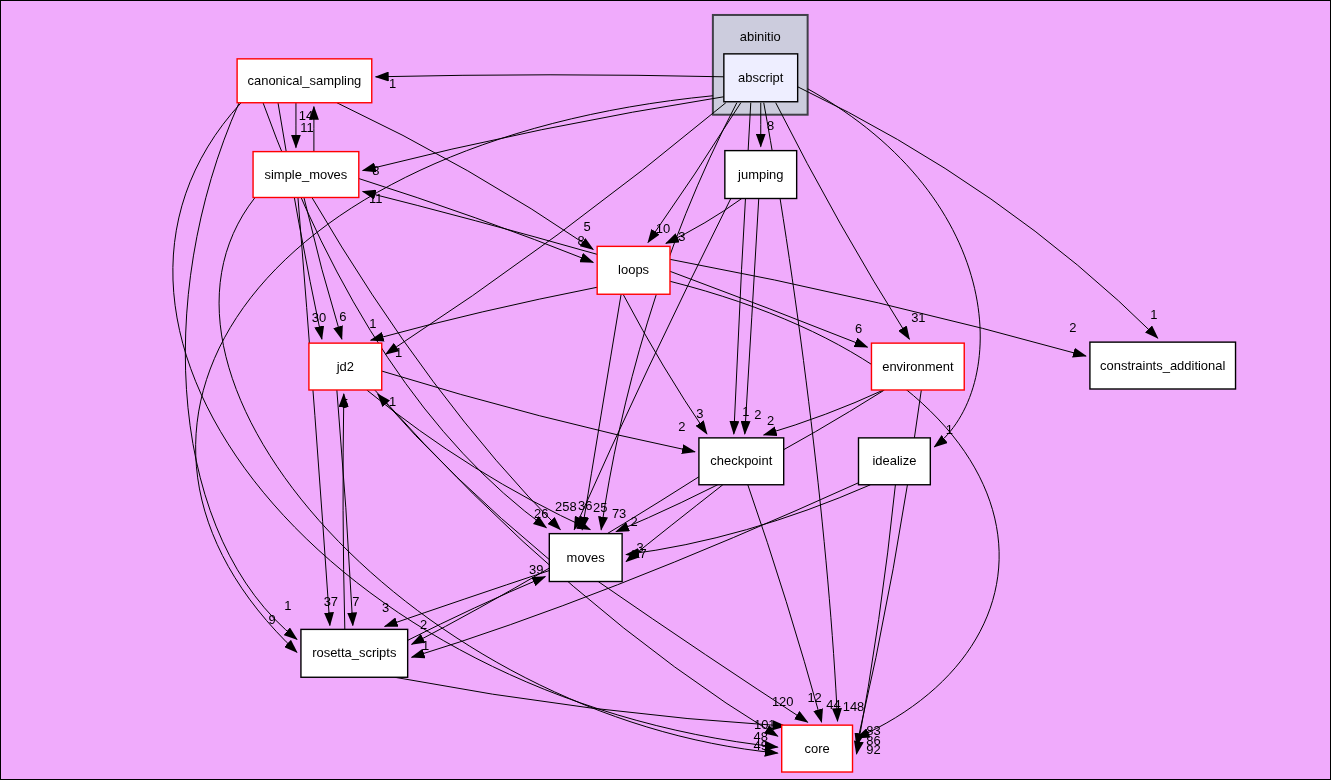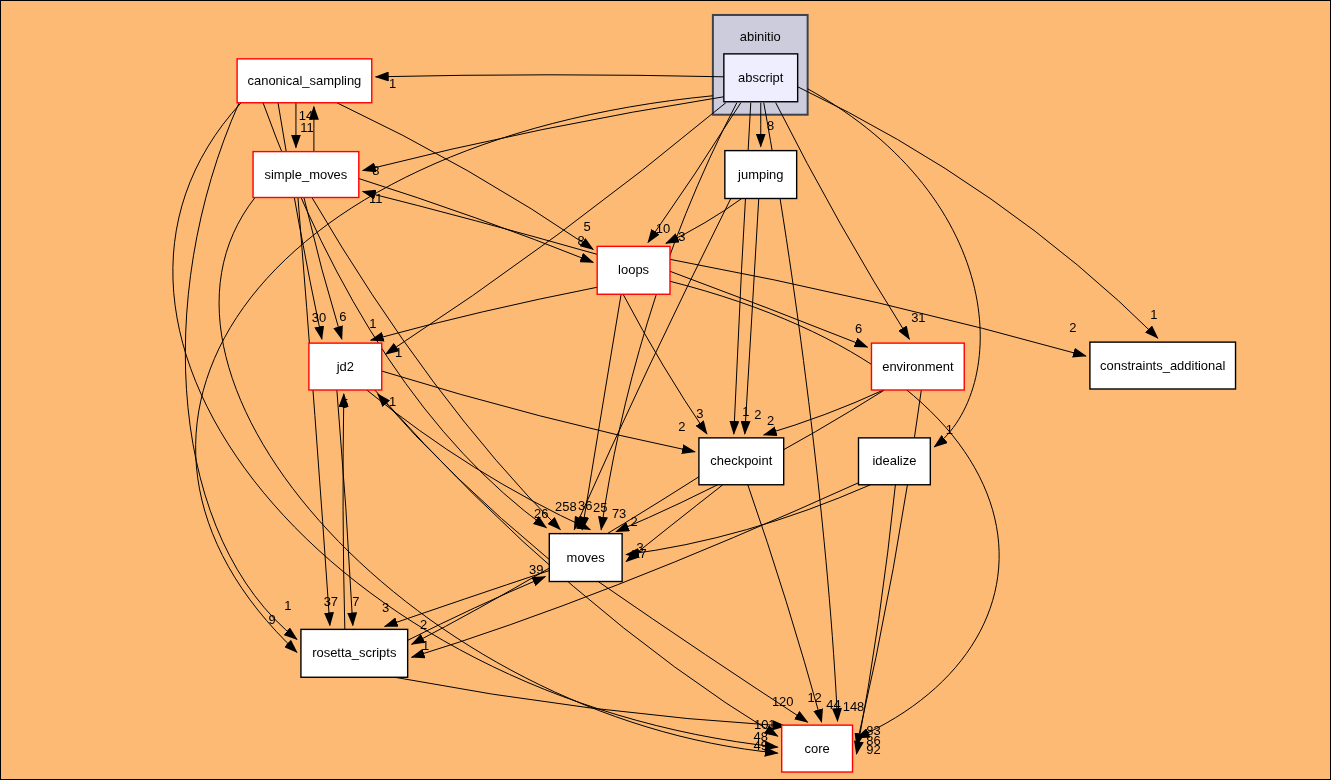--- a/index.html
+++ b/index.html
@@ -1,21 +1,21 @@
 <!DOCTYPE html>
 <html><head>
 <meta charset="utf-8">
 <style>
   html,body{margin:0;padding:0;background:#ffffff;}
   .stage{
     position:relative;
     width:1331px;height:780px;
     box-sizing:border-box;
     border:1px solid #000;
-    background:#fdba74;
+    background:#f0abfc;
     font-family:"Liberation Sans", sans-serif;
     overflow:hidden;
   }
   svg{display:block;width:100%;height:100%;}
   .node-label{font:13px "Liberation Sans",sans-serif;fill:#000;}
   .edge-label{font:13px "Liberation Sans",sans-serif;fill:#000;}
   .cluster-label{font:13px "Liberation Sans",sans-serif;fill:#000;}
 </style>
 </head>
 <body>

